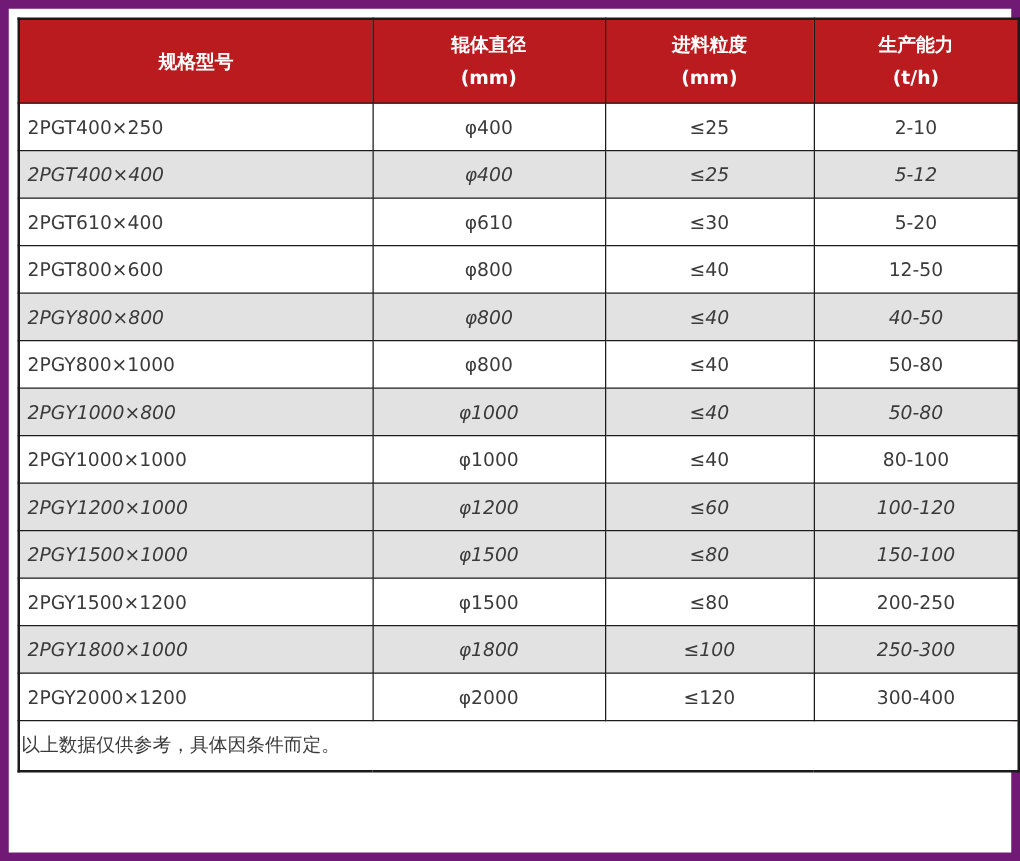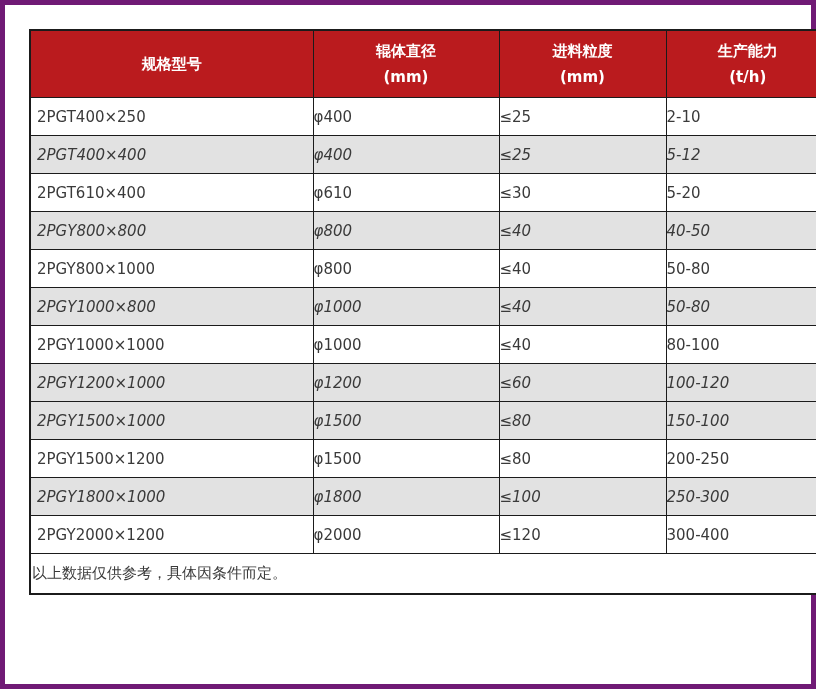--- a/index.html
+++ b/index.html
@@ -5,22 +5,22 @@
   html, body {
     margin: 0;
     padding: 0;
     background: #ffffff;
   }
   .page {
     width: 816px;
     height: 689px;
     box-sizing: border-box;
     background: #ffffff;
-    border: 5px solid #701a75;
-    padding: 24px;
+    border: 7px solid #701a75;
+    padding: 7px;
   }
   table.spec-table {
     width: 800px;
     border-collapse: collapse;
     table-layout: fixed;
     font-family: "DejaVu Sans", "Liberation Sans", sans-serif;
     font-size: 15px;
     color: var(--body-text, #3a3a3a);
   }
   table.spec-table, .spec-table th, .spec-table td {
@@ -38,21 +38,21 @@
     vertical-align: middle;
     padding: 0;
   }
   .spec-table thead th .h-label,
   .spec-table thead th .h-unit {
     display: block;
     line-height: 26px;
   }
   .spec-table tbody td {
     height: 37px;
-    text-align: left;
+    text-align: center;
     vertical-align: middle;
     padding: 0;
     background: #ffffff;
   }
   .spec-table tbody td.col-model {
     text-align: left;
     padding-left: 6px;
   }
   .spec-table tbody tr.alt td {
     background: var(--row-alt-bg, #e2e2e2);
@@ -106,20 +106,26 @@
           <td>φ400</td>
           <td>≤25</td>
           <td>5-12</td>
         </tr>
         <tr>
           <td class="col-model">2PGT610×400</td>
           <td>φ610</td>
           <td>≤30</td>
           <td>5-20</td>
         </tr>
+        <tr>
+          <td class="col-model">2PGT800×600</td>
+          <td>φ800</td>
+          <td>≤40</td>
+          <td>12-50</td>
+        </tr>
         <tr class="alt">
           <td class="col-model">2PGY800×800</td>
           <td>φ800</td>
           <td>≤40</td>
           <td>40-50</td>
         </tr>
         <tr>
           <td class="col-model">2PGY800×1000</td>
           <td>φ800</td>
           <td>≤40</td>

